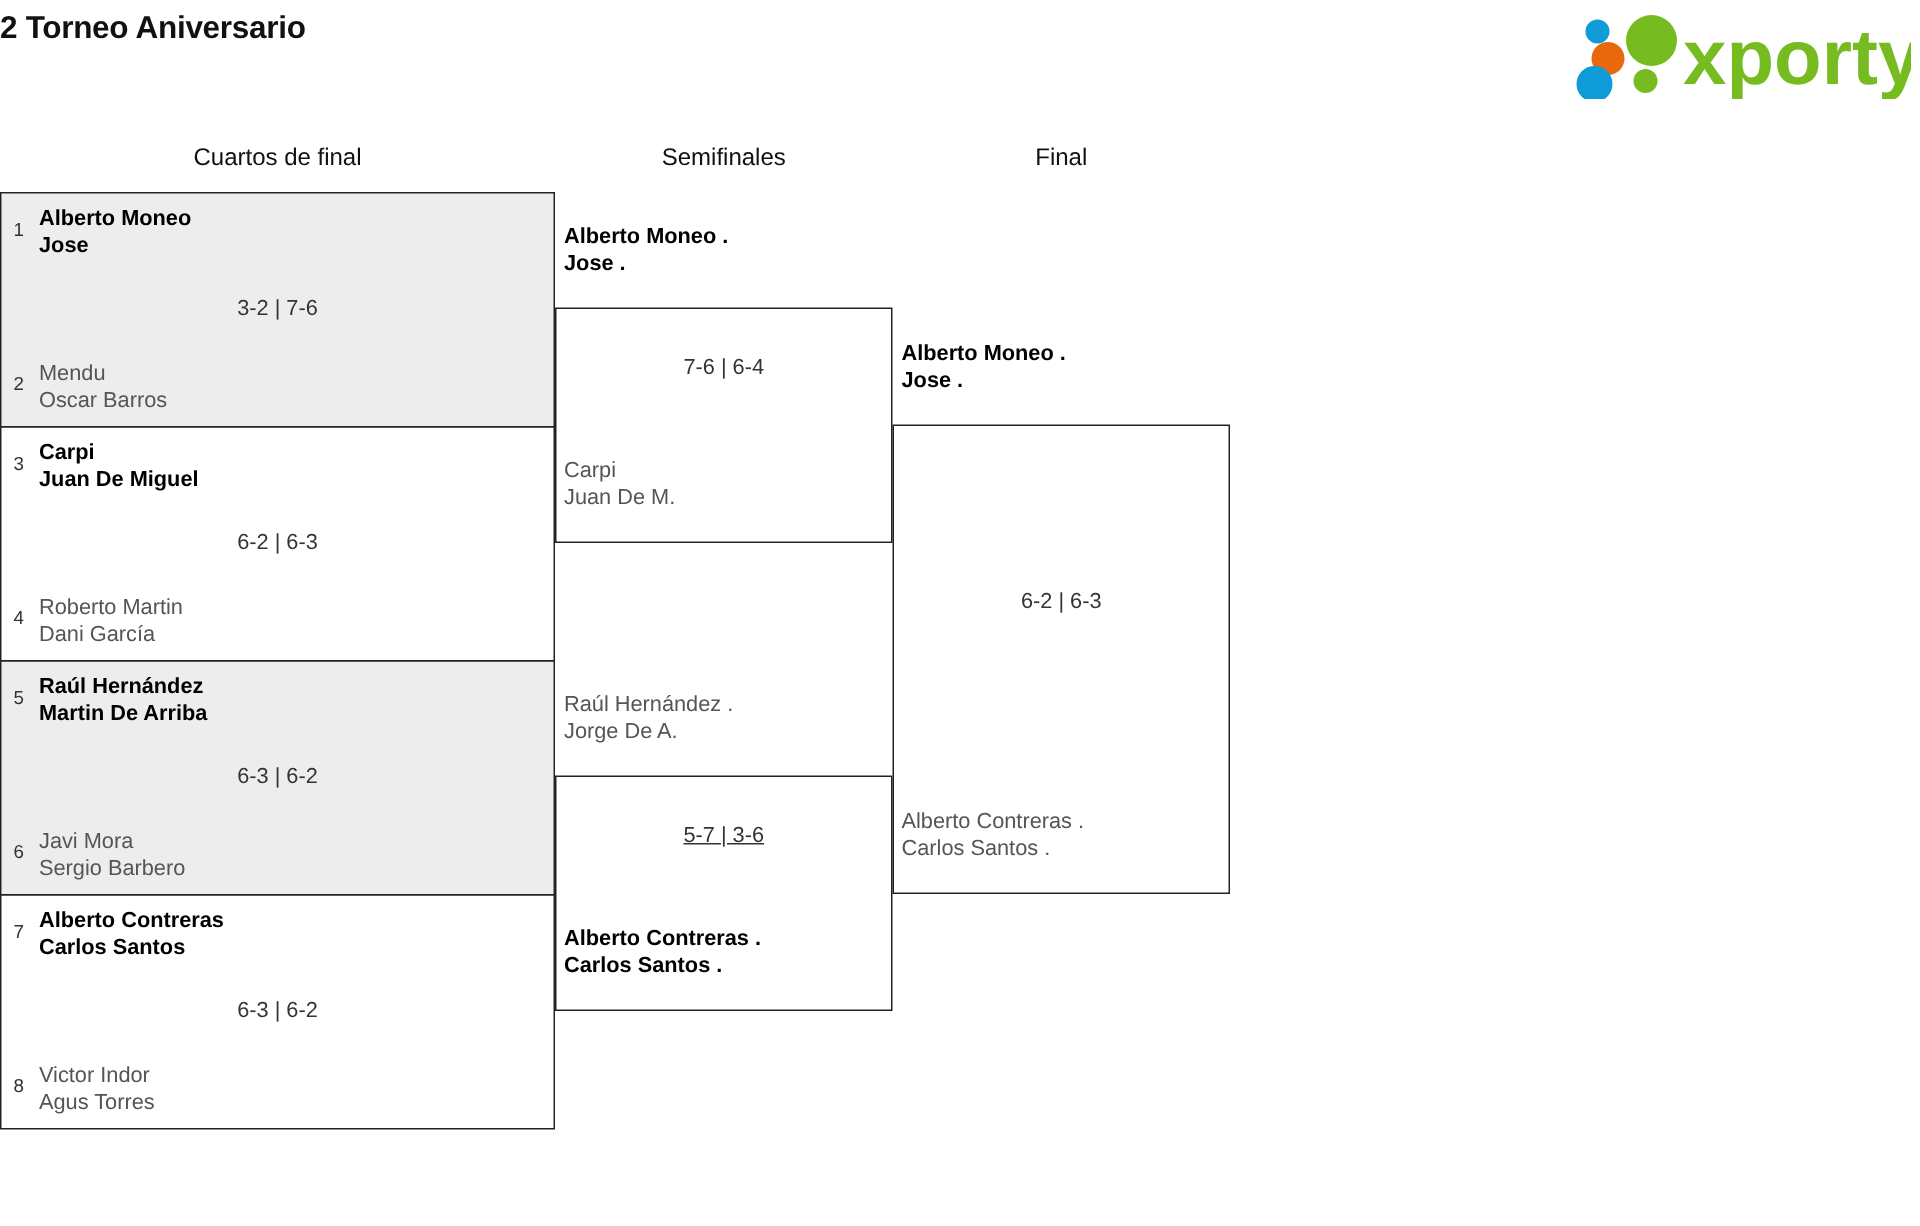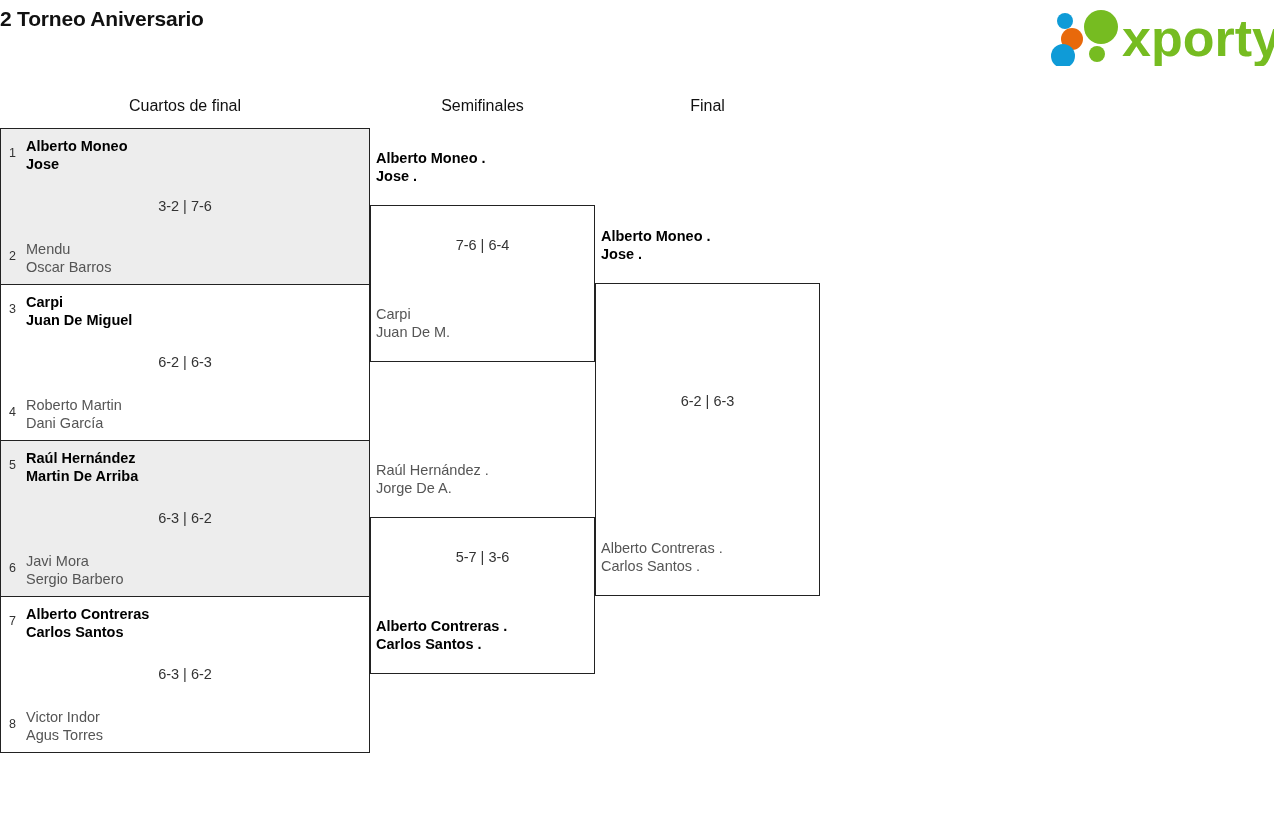--- a/index.html
+++ b/index.html
@@ -174,21 +174,21 @@
   <div class="score" style="left:370px; top:237px; width:225px;">7-6 | 6-4</div>
   <div class="team loser" style="left:376px; top:305px;">
     <span class="ln">Carpi</span>
     <span class="ln">Juan De M.</span>
   </div>
 
   <div class="team loser" style="left:376px; top:461px;">
     <span class="ln">Raúl Hernández .</span>
     <span class="ln">Jorge De A.</span>
   </div>
-  <div class="score" style="left:370px; top:549px; width:225px;">5-7 | 3-6</div>
+  <div class="score" style="left:370px; top:549px; width:225px;text-decoration:underline;">5-7 | 3-6</div>
   <div class="team winner" style="left:376px; top:617px;">
     <span class="ln">Alberto Contreras .</span>
     <span class="ln">Carlos Santos .</span>
   </div>
 
   <div class="match-box" style="left:595px; top:283px; width:225px; height:313px;"></div>
 
   <div class="team winner" style="left:601px; top:227px;">
     <span class="ln">Alberto Moneo .</span>
     <span class="ln">Jose .</span>

